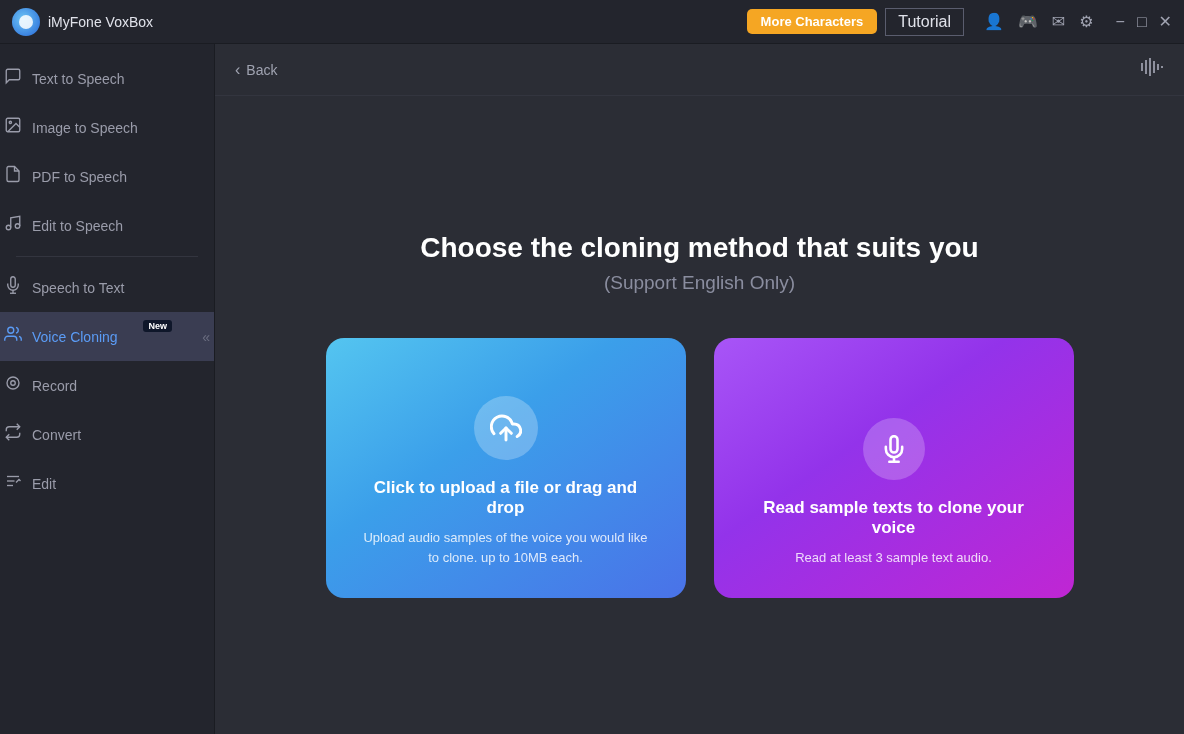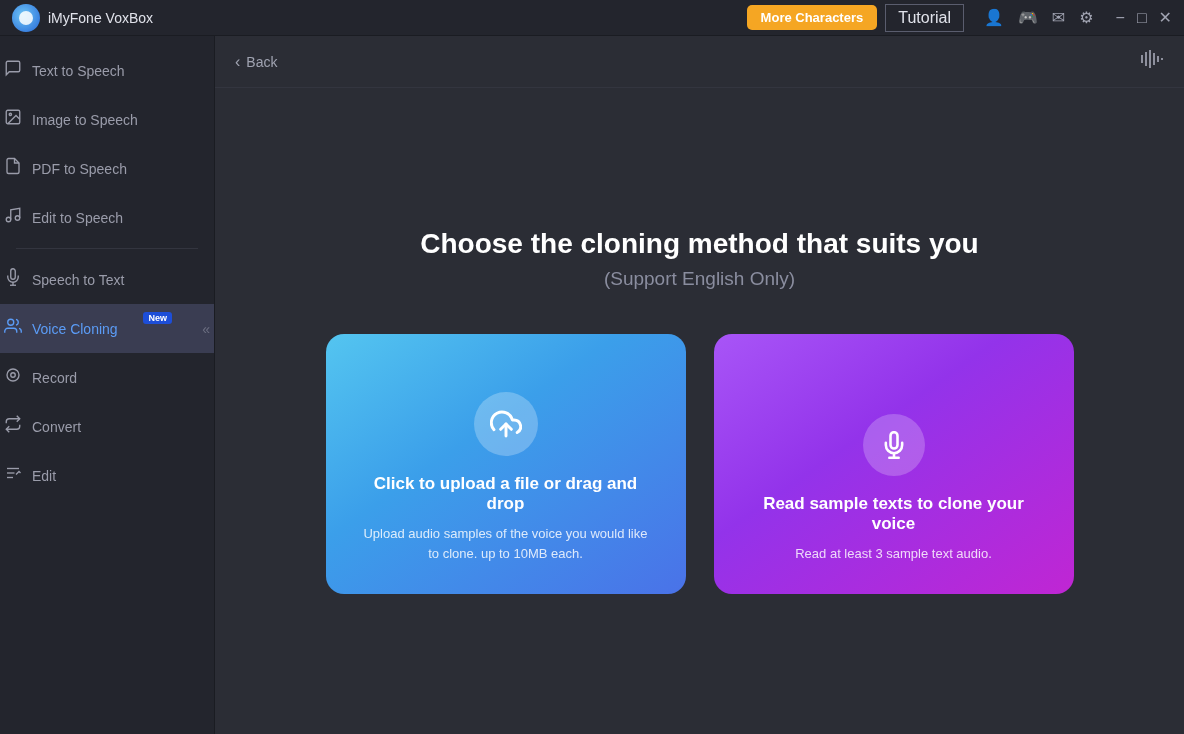--- a/index.html
+++ b/index.html
@@ -1,20 +1,20 @@
 <!DOCTYPE html>
 <html><head>
   <meta charset="utf-8">
   <style>
     * { margin: 0; padding: 0; box-sizing: border-box; }
     body { width: 1184px; height: 734px; background: #2b2d35; font-family: -apple-system, BlinkMacSystemFont, 'Segoe UI', sans-serif; overflow: hidden; display: flex; flex-direction: column; }
 
     
     .titlebar {
-      height: 36px;
+      height: 44px;
       background: #23252d;
       display: flex;
       align-items: center;
       padding: 0 12px;
       flex-shrink: 0;
       border-bottom: 1px solid #1a1c22;
     }
     .titlebar-logo {
       width: 28px; height: 28px;
       background: radial-gradient(circle at 40% 40%, #6ec6f5, #2566d8);
@@ -115,21 +115,21 @@
     .nav-item .nav-icon { font-size: 17px; flex-shrink: 0; }
     .nav-divider {
       height: 1px;
       background: #33353f;
       margin: 6px 16px;
     }
     .new-badge {
       position: absolute;
       top: 8px;
       right: 42px;
-      background: #1d4ed8;
+      background: #0f172a;
       color: white;
       font-size: 9px;
       font-weight: 700;
       border-radius: 3px;
       padding: 1px 5px;
     }
     .collapse-btn {
       margin-left: auto;
       color: #6b6e80;
       font-size: 14px;

